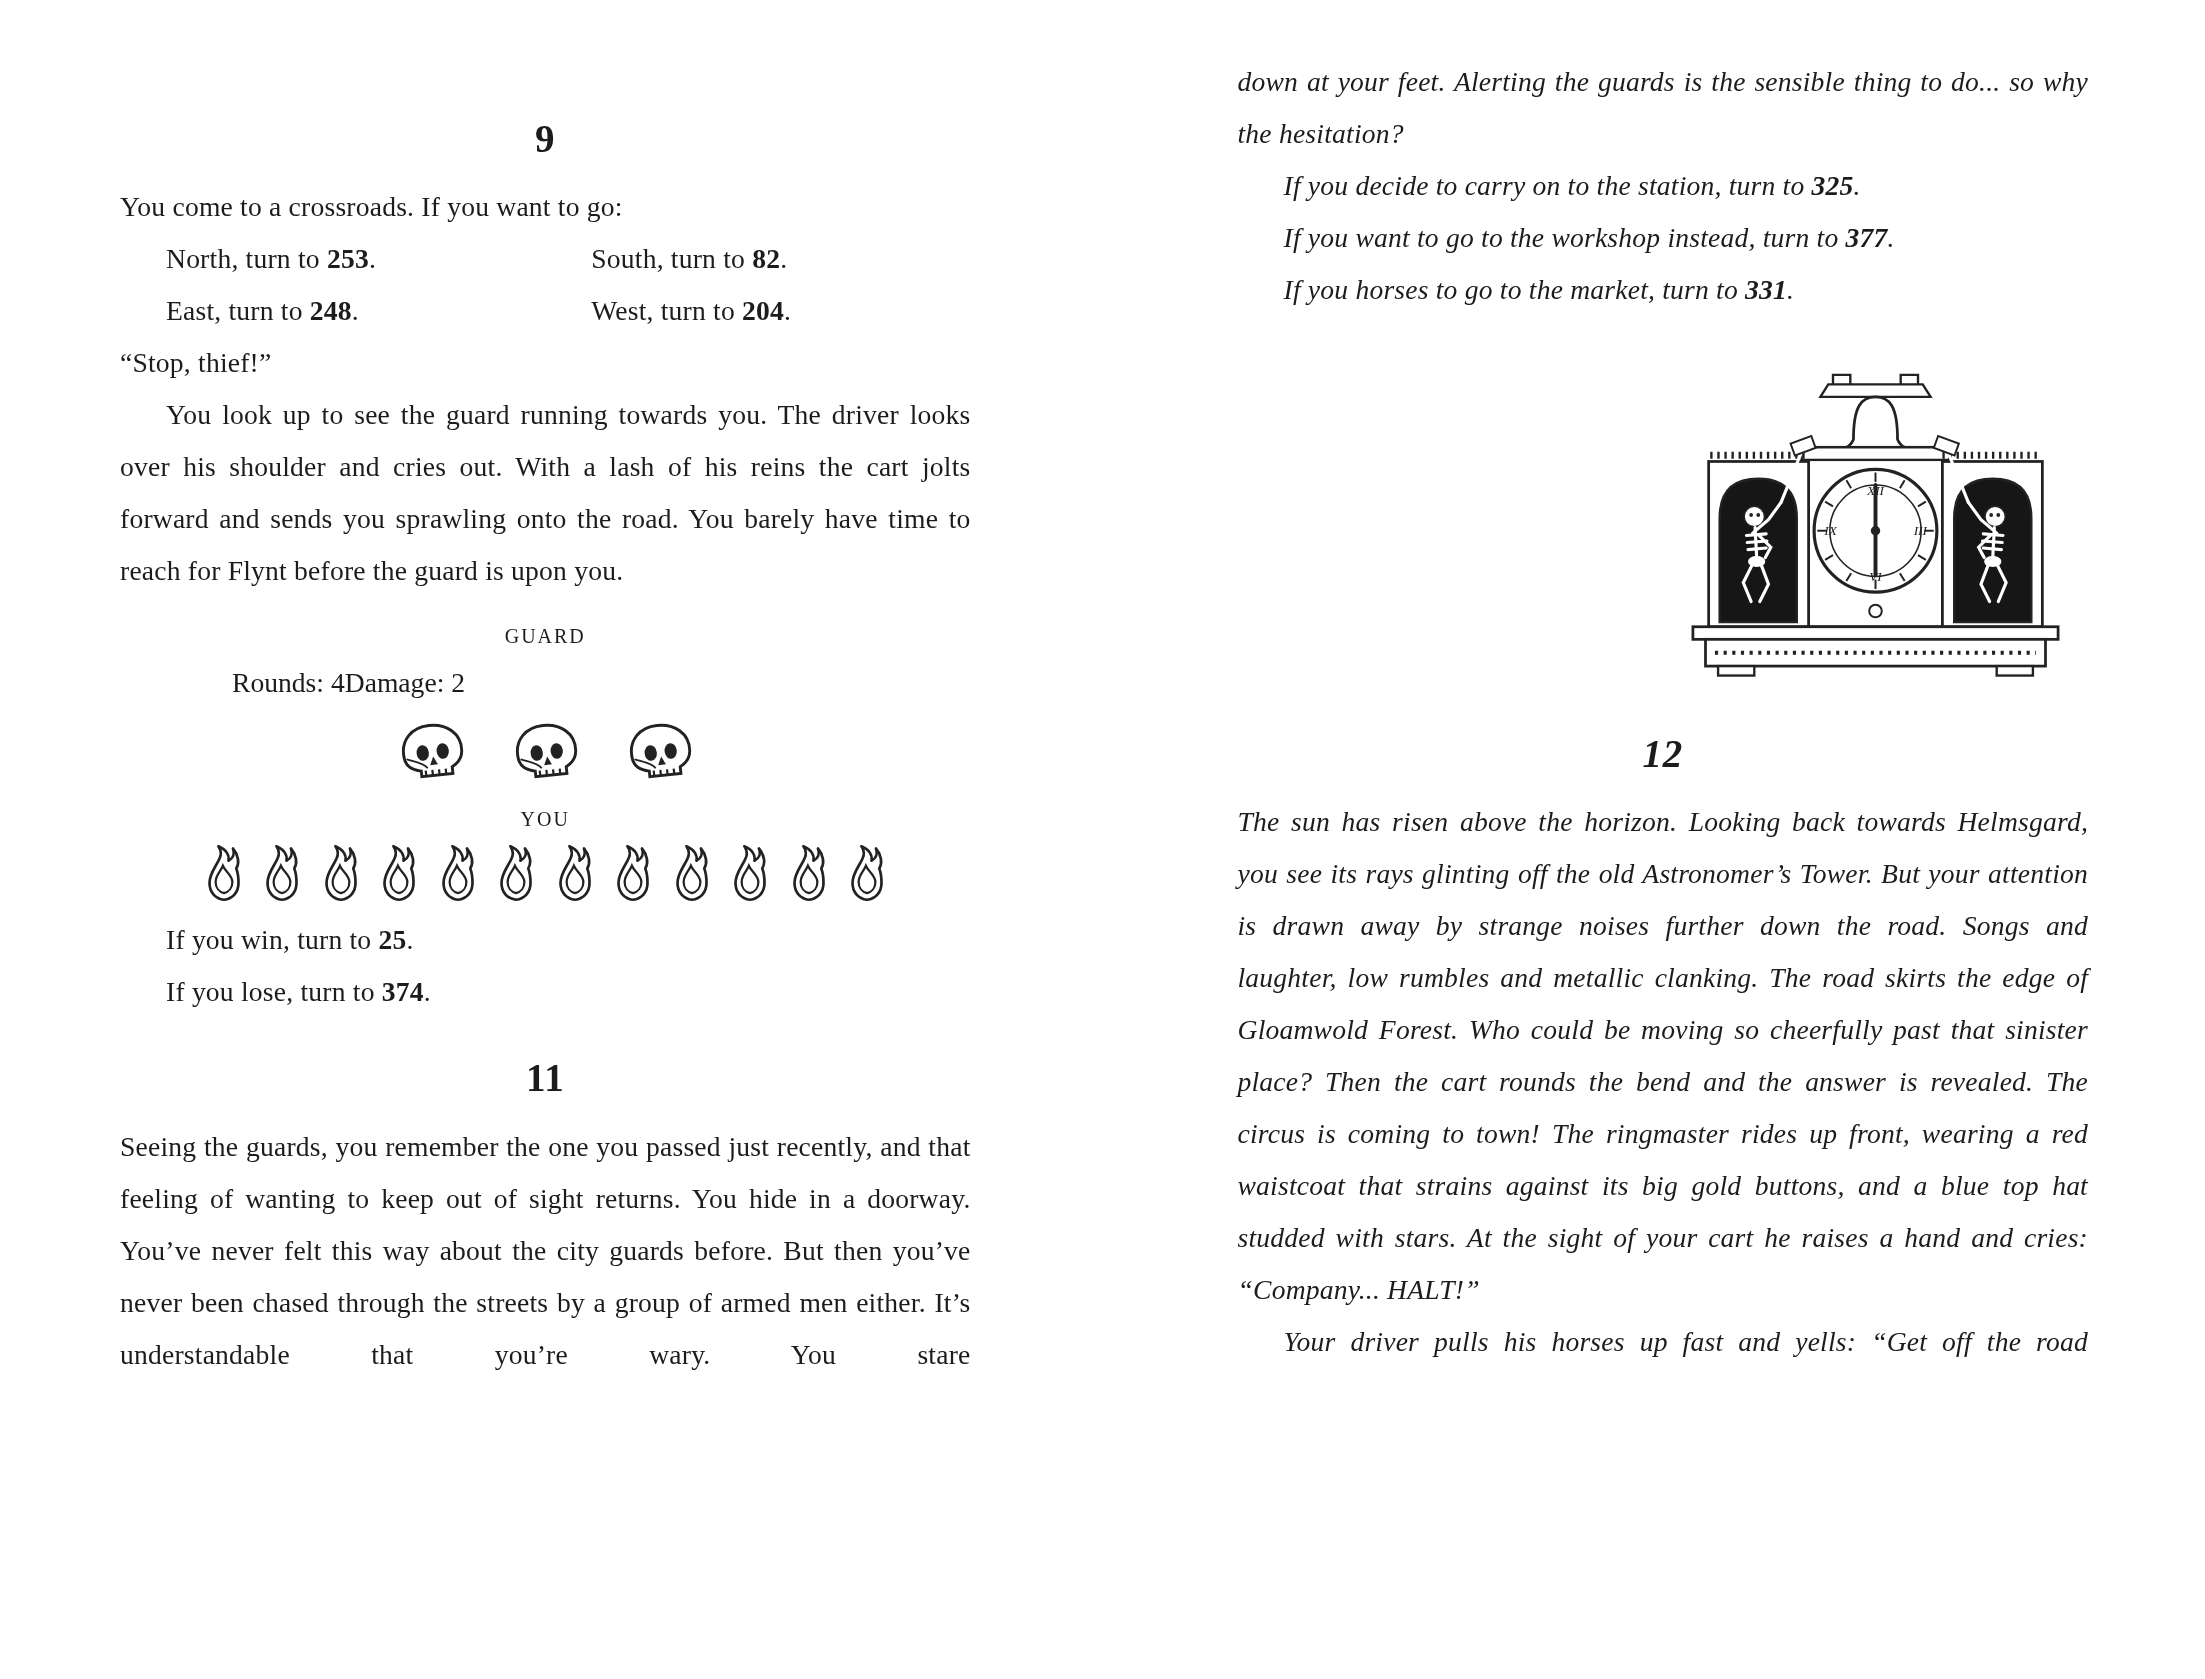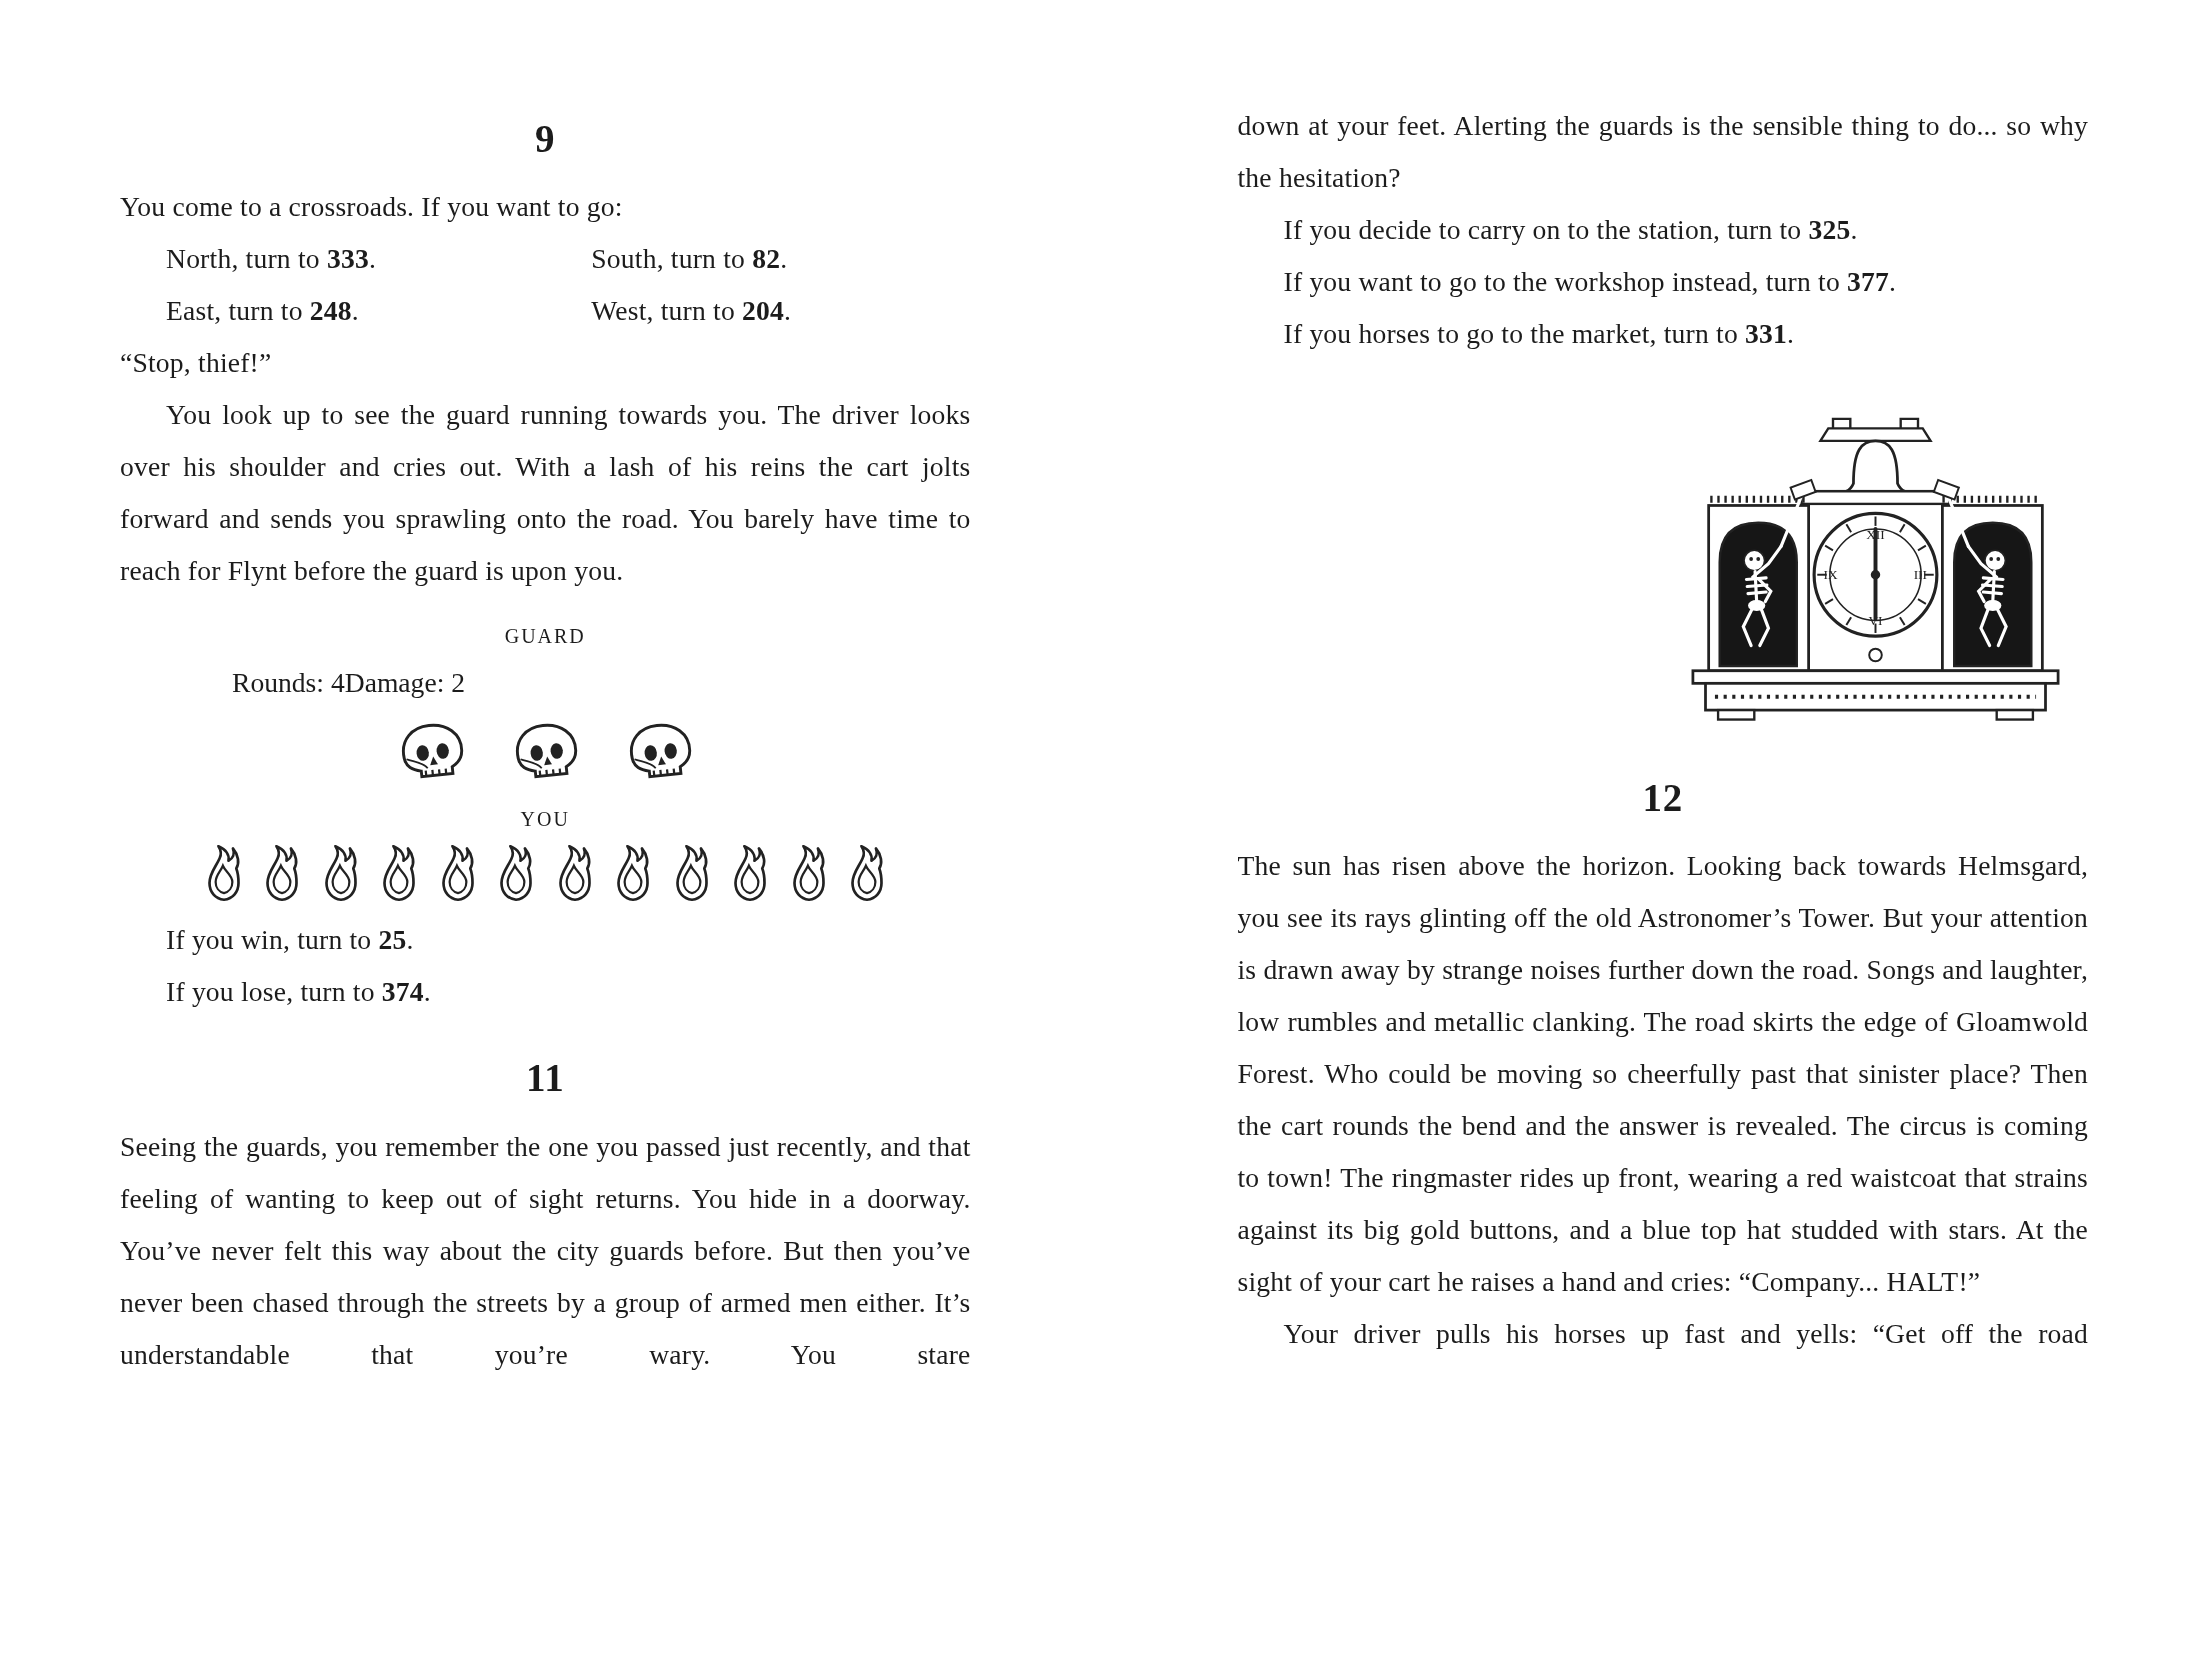--- a/index.html
+++ b/index.html
@@ -7,21 +7,21 @@
   html, body { margin: 0; padding: 0; }
   body {
     width: 2205px; height: 1680px;
     background: #ffffff; color: #1c1c1c;
     font-family: "Liberation Serif", serif;
     overflow: hidden;
   }
   .spread { display: flex; width: 100%; height: 100%; }
   .page { width: 1103px; height: 100%; }
   .page-left  { padding: 118px 132px 0 120px; }
-  .page-right { padding: 100px 117px 0 135px; }
+  .page-right { padding: 56px 117px 0 135px; font-style: italic; }
 
   p, .choice {
     font-size: 27.6px; line-height: 52px; margin: 0;
     text-align: justify; letter-spacing: 0.2px;
   }
   .indent { text-indent: 46px; }
   .force-just { text-align-last: justify; }
 
   .section-number {
     font-size: 39px; font-weight: 700; text-align: center;
@@ -46,21 +46,21 @@
 <body>
 
 <div class="spread">
 
   <div class="page page-left">
 
     <section>
       <h2 class="section-number first">9</h2>
       <p>You come to a crossroads. If you want to go:</p>
       <div class="choices-grid">
-        <div class="choice"><span>North, turn to </span><span class="ref">333</span><span>.</span></div>
+        <div class="choice"><span>North, turn to </span><span class="ref">253</span><span>.</span></div>
         <div class="choice"><span>South, turn to </span><span class="ref">82</span><span>.</span></div>
         <div class="choice"><span>East, turn to </span><span class="ref">248</span><span>.</span></div>
         <div class="choice"><span>West, turn to </span><span class="ref">204</span><span>.</span></div>
       </div>
     </section>
 
     <section>
       <p>“Stop, thief!”</p>
       <p class="indent">You look up to see the guard running towards you. The driver looks over his shoulder and cries out. With a lash of his reins the cart jolts forward and sends you sprawling onto the road. You barely have time to reach for Flynt before the guard is upon you.</p>
 

